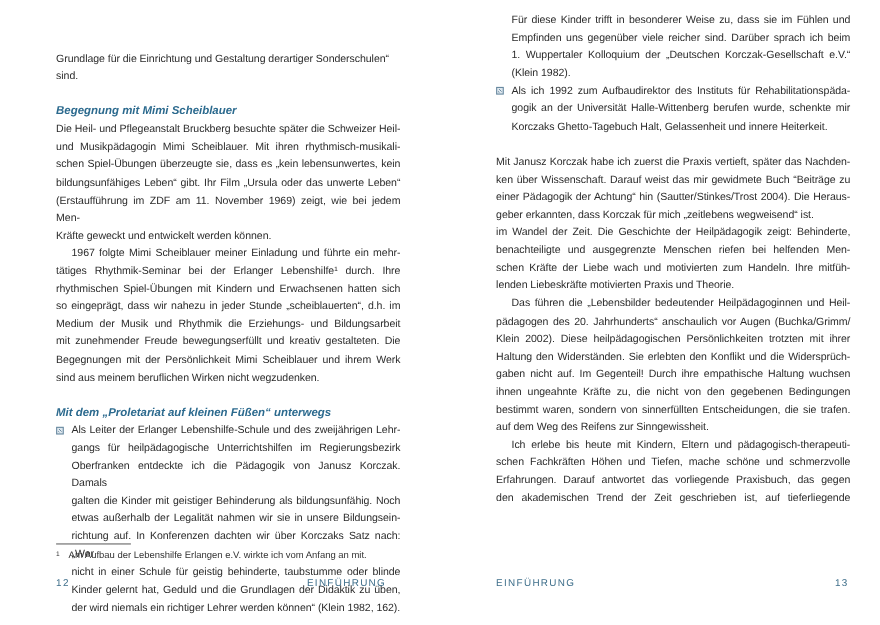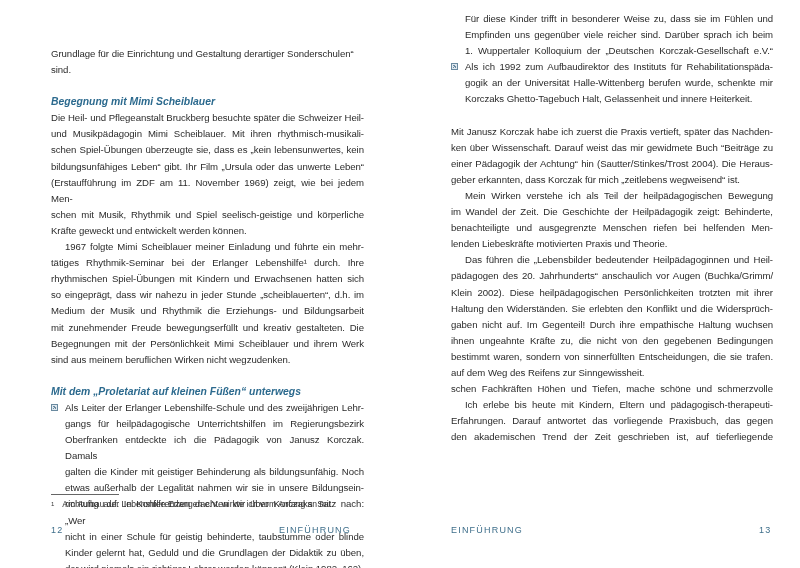--- a/index.html
+++ b/index.html
@@ -35,21 +35,20 @@
     <div class="line">Grundlage für die Einrichtung und Gestaltung derartiger Sonderschulen“</div>
     <div class="line">sind.</div>
     <div class="gap"></div>
     <div class="heading">Begegnung mit Mimi Scheiblauer</div>
     <div>
       <div class="line j">Die Heil- und Pflegeanstalt Bruckberg besuchte später die Schweizer Heil-</div>
       <div class="line j">und Musikpädagogin Mimi Scheiblauer. Mit ihren rhythmisch-musikali-</div>
       <div class="line j">schen Spiel-Übungen überzeugte sie, dass es „kein lebensunwertes, kein</div>
       <div class="line j">bildungsunfähiges Leben“ gibt. Ihr Film „Ursula oder das unwerte Leben“</div>
       <div class="line j">(Erstaufführung im ZDF am 11. November 1969) zeigt, wie bei jedem Men-</div>
-      <div class="line j">schen mit Musik, Rhythmik und Spiel seelisch-geistige und körperliche</div>
       <div class="line">Kräfte geweckt und entwickelt werden können.</div>
     </div>
     <div>
       <div class="line j ind">1967 folgte Mimi Scheiblauer meiner Einladung und führte ein mehr-</div>
       <div class="line j">tätiges Rhythmik-Seminar bei der Erlanger Lebenshilfe¹ durch. Ihre</div>
       <div class="line j">rhythmischen Spiel-Übungen mit Kindern und Erwachsenen hatten sich</div>
       <div class="line j">so eingeprägt, dass wir nahezu in jeder Stunde „scheiblauerten“, d.h. im</div>
       <div class="line j">Medium der Musik und Rhythmik die Erziehungs- und Bildungsarbeit</div>
       <div class="line j">mit zunehmender Freude bewegungserfüllt und kreativ gestalteten. Die</div>
       <div class="line j">Begegnungen mit der Persönlichkeit Mimi Scheiblauer und ihrem Werk</div>
@@ -79,53 +78,54 @@
   <div class="folio" style="left:51px;">12</div>
   <div class="folio" style="left:279px;">EINFÜHRUNG</div>
 </div>
 
 <div class="page right">
   <div class="col">
     <div class="bullet-row">
       <div class="line j">Für diese Kinder trifft in besonderer Weise zu, dass sie im Fühlen und</div>
       <div class="line j">Empfinden uns gegenüber viele reicher sind. Darüber sprach ich beim</div>
       <div class="line j">1. Wuppertaler Kolloquium der „Deutschen Korczak-Gesellschaft e.V.“</div>
+      <div class="line">(Klein 1982).</div>
     </div>
     <div class="bullet-row">
       <span class="bullet"></span>
       <div class="line j">Als ich 1992 zum Aufbaudirektor des Instituts für Rehabilitationspäda-</div>
       <div class="line j">gogik an der Universität Halle-Wittenberg berufen wurde, schenkte mir</div>
       <div class="line">Korczaks Ghetto-Tagebuch Halt, Gelassenheit und innere Heiterkeit.</div>
     </div>
     <div class="gap"></div>
     <div>
       <div class="line j">Mit Janusz Korczak habe ich zuerst die Praxis vertieft, später das Nachden-</div>
       <div class="line j">ken über Wissenschaft. Darauf weist das mir gewidmete Buch “Beiträge zu</div>
       <div class="line j">einer Pädagogik der Achtung“ hin (Sautter/Stinkes/Trost 2004). Die Heraus-</div>
       <div class="line">geber erkannten, dass Korczak für mich „zeitlebens wegweisend“ ist.</div>
     </div>
     <div>
-      <div class="line j ind">Mein Wirken verstehe ich als Teil der heilpädagogischen Bewegung</div>
       <div class="line j">im Wandel der Zeit. Die Geschichte der Heilpädagogik zeigt: Behinderte,</div>
       <div class="line j">benachteiligte und ausgegrenzte Menschen riefen bei helfenden Men-</div>
+      <div class="line j">schen Kräfte der Liebe wach und motivierten zum Handeln. Ihre mitfüh-</div>
       <div class="line">lenden Liebeskräfte motivierten Praxis und Theorie.</div>
     </div>
     <div>
       <div class="line j ind">Das führen die „Lebensbilder bedeutender Heilpädagoginnen und Heil-</div>
       <div class="line j">pädagogen des 20. Jahrhunderts“ anschaulich vor Augen (Buchka/Grimm/</div>
       <div class="line j">Klein 2002). Diese heilpädagogischen Persönlichkeiten trotzten mit ihrer</div>
       <div class="line j">Haltung den Widerständen. Sie erlebten den Konflikt und die Widersprüch-</div>
       <div class="line j">gaben nicht auf. Im Gegenteil! Durch ihre empathische Haltung wuchsen</div>
       <div class="line j">ihnen ungeahnte Kräfte zu, die nicht von den gegebenen Bedingungen</div>
       <div class="line j">bestimmt waren, sondern von sinnerfüllten Entscheidungen, die sie trafen.</div>
       <div class="line">auf dem Weg des Reifens zur Sinngewissheit.</div>
     </div>
     <div>
+      <div class="line j ind">Ich erlebe bis heute mit Kindern, Eltern und pädagogisch-therapeuti-</div>
       <div class="line j">schen Fachkräften Höhen und Tiefen, mache schöne und schmerzvolle</div>
-      <div class="line j ind">Ich erlebe bis heute mit Kindern, Eltern und pädagogisch-therapeuti-</div>
       <div class="line j">Erfahrungen. Darauf antwortet das vorliegende Praxisbuch, das gegen</div>
       <div class="line j">den akademischen Trend der Zeit geschrieben ist, auf tieferliegende</div>
     </div>
   </div>
 
   <div class="folio" style="left:51px;">EINFÜHRUNG</div>
   <div class="folio" style="left:359px;">13</div>
 </div>
 
 </body></html>

